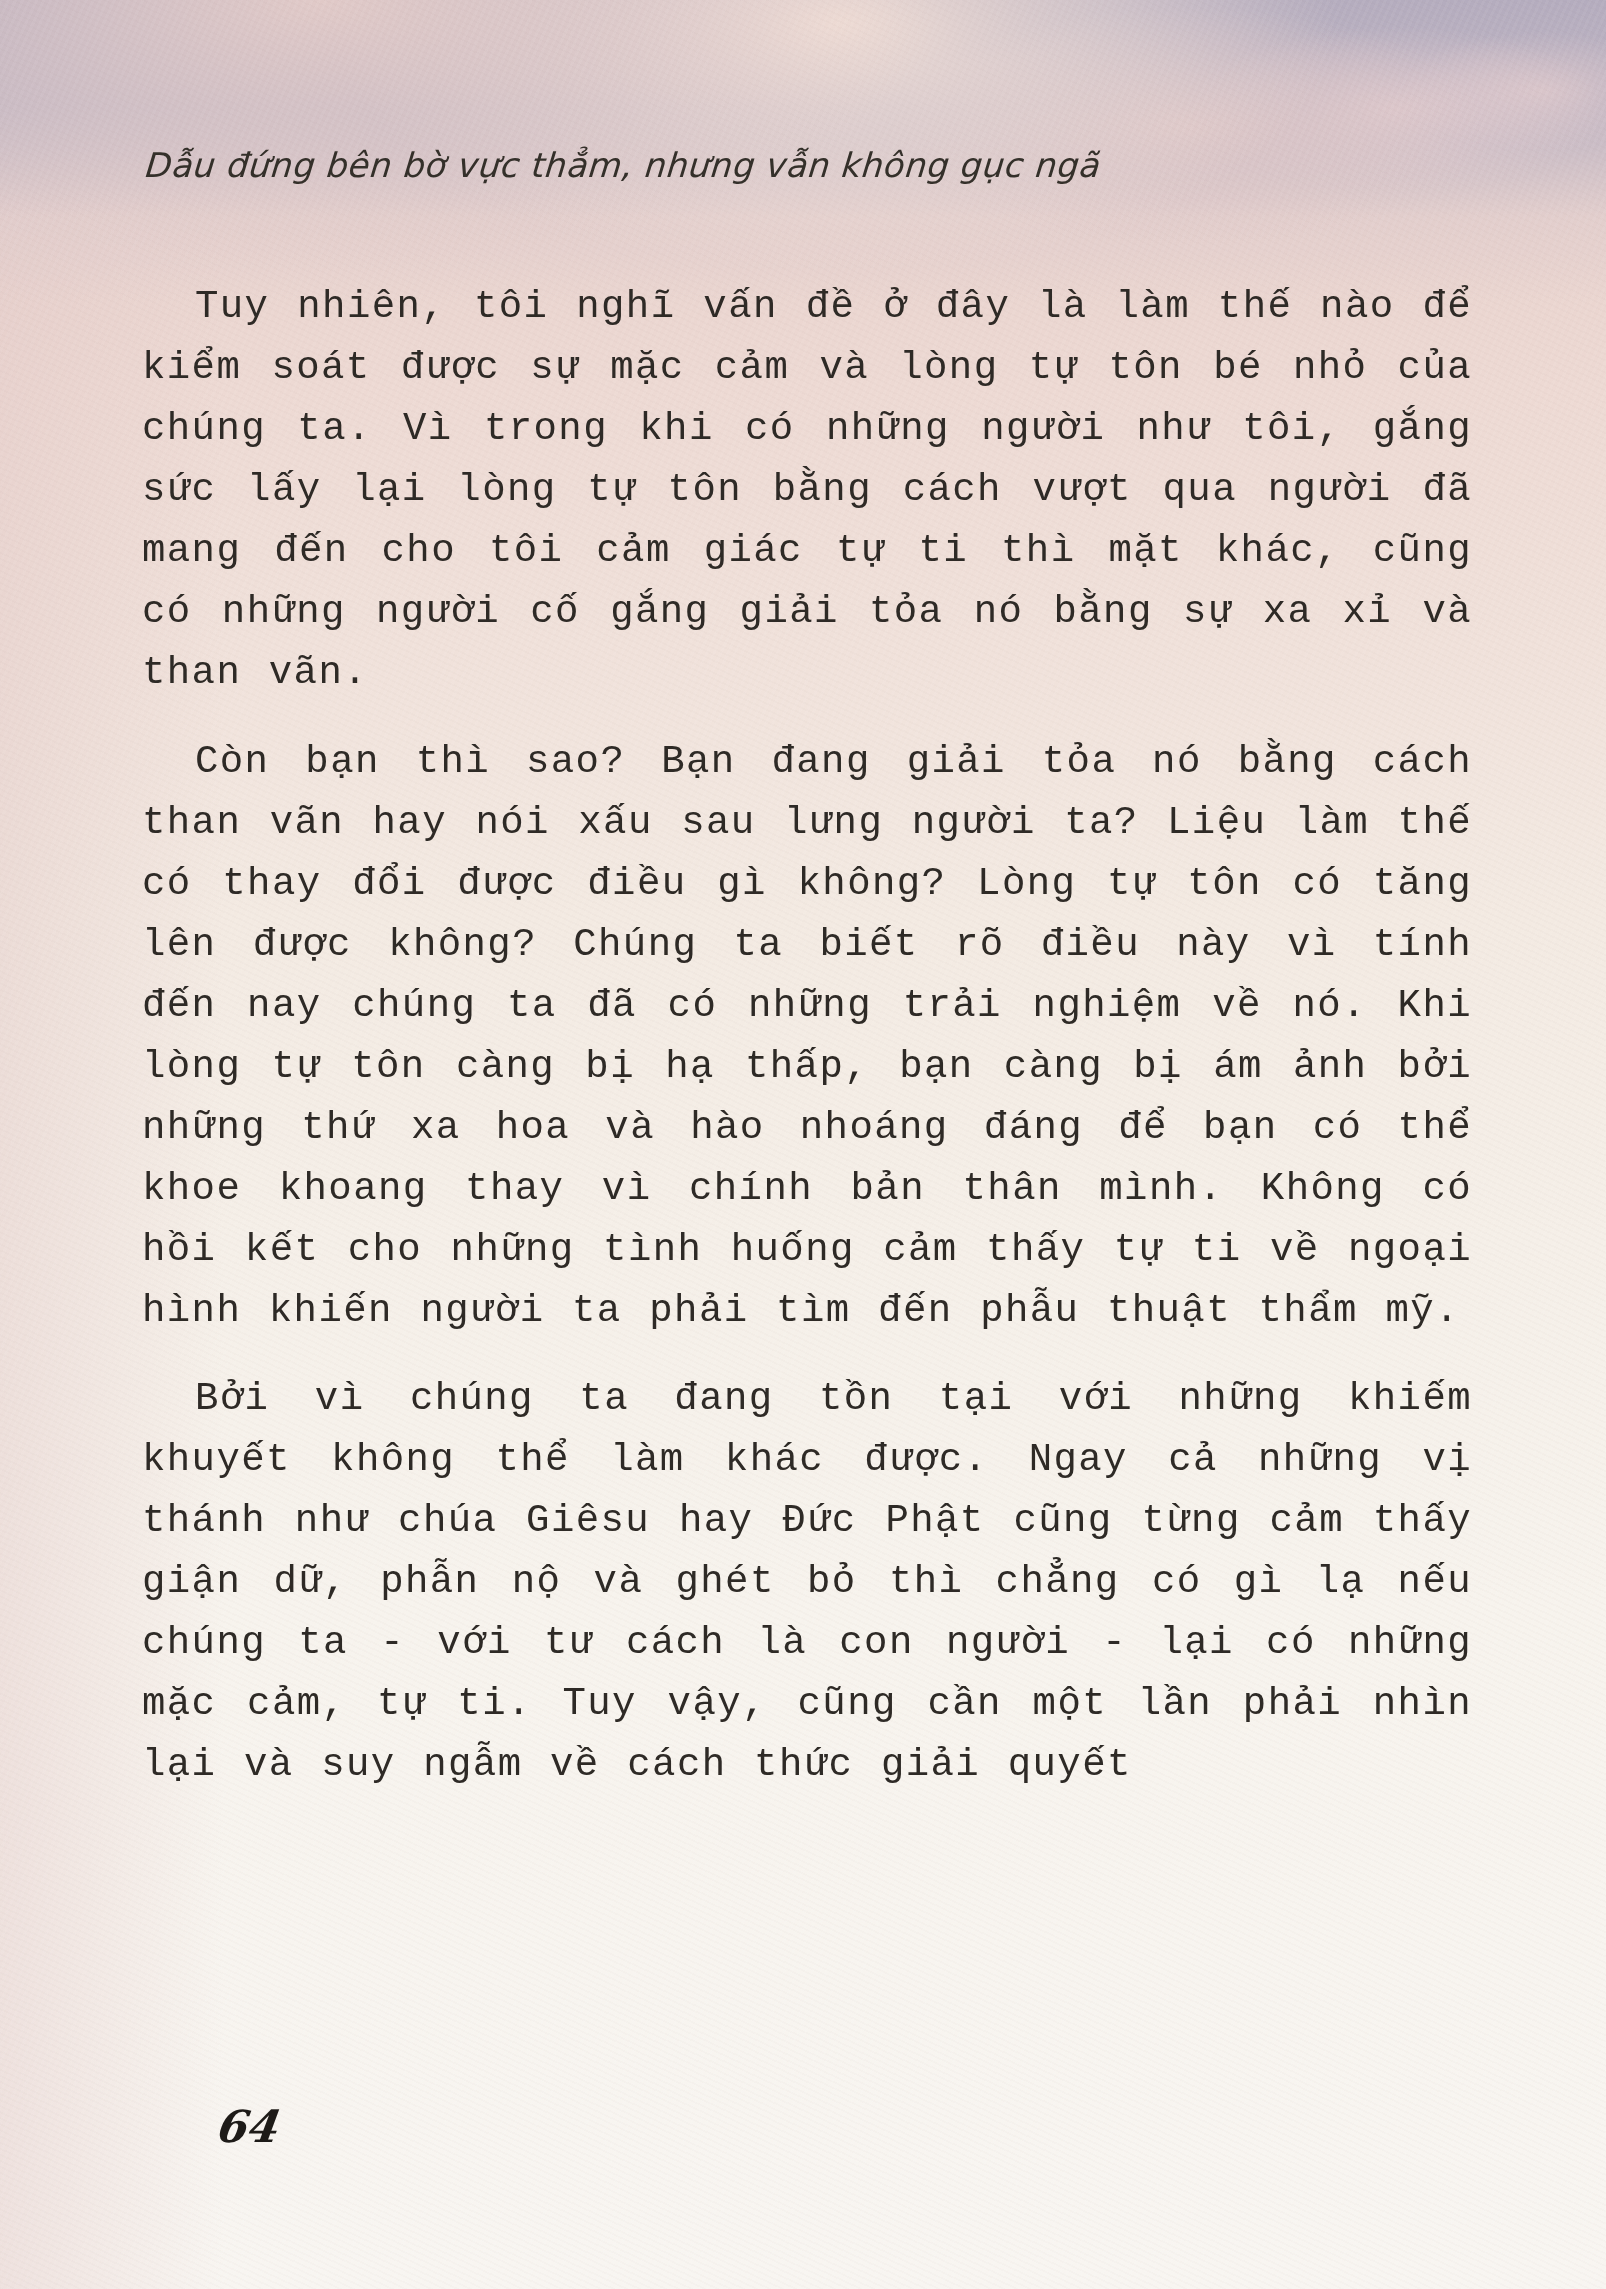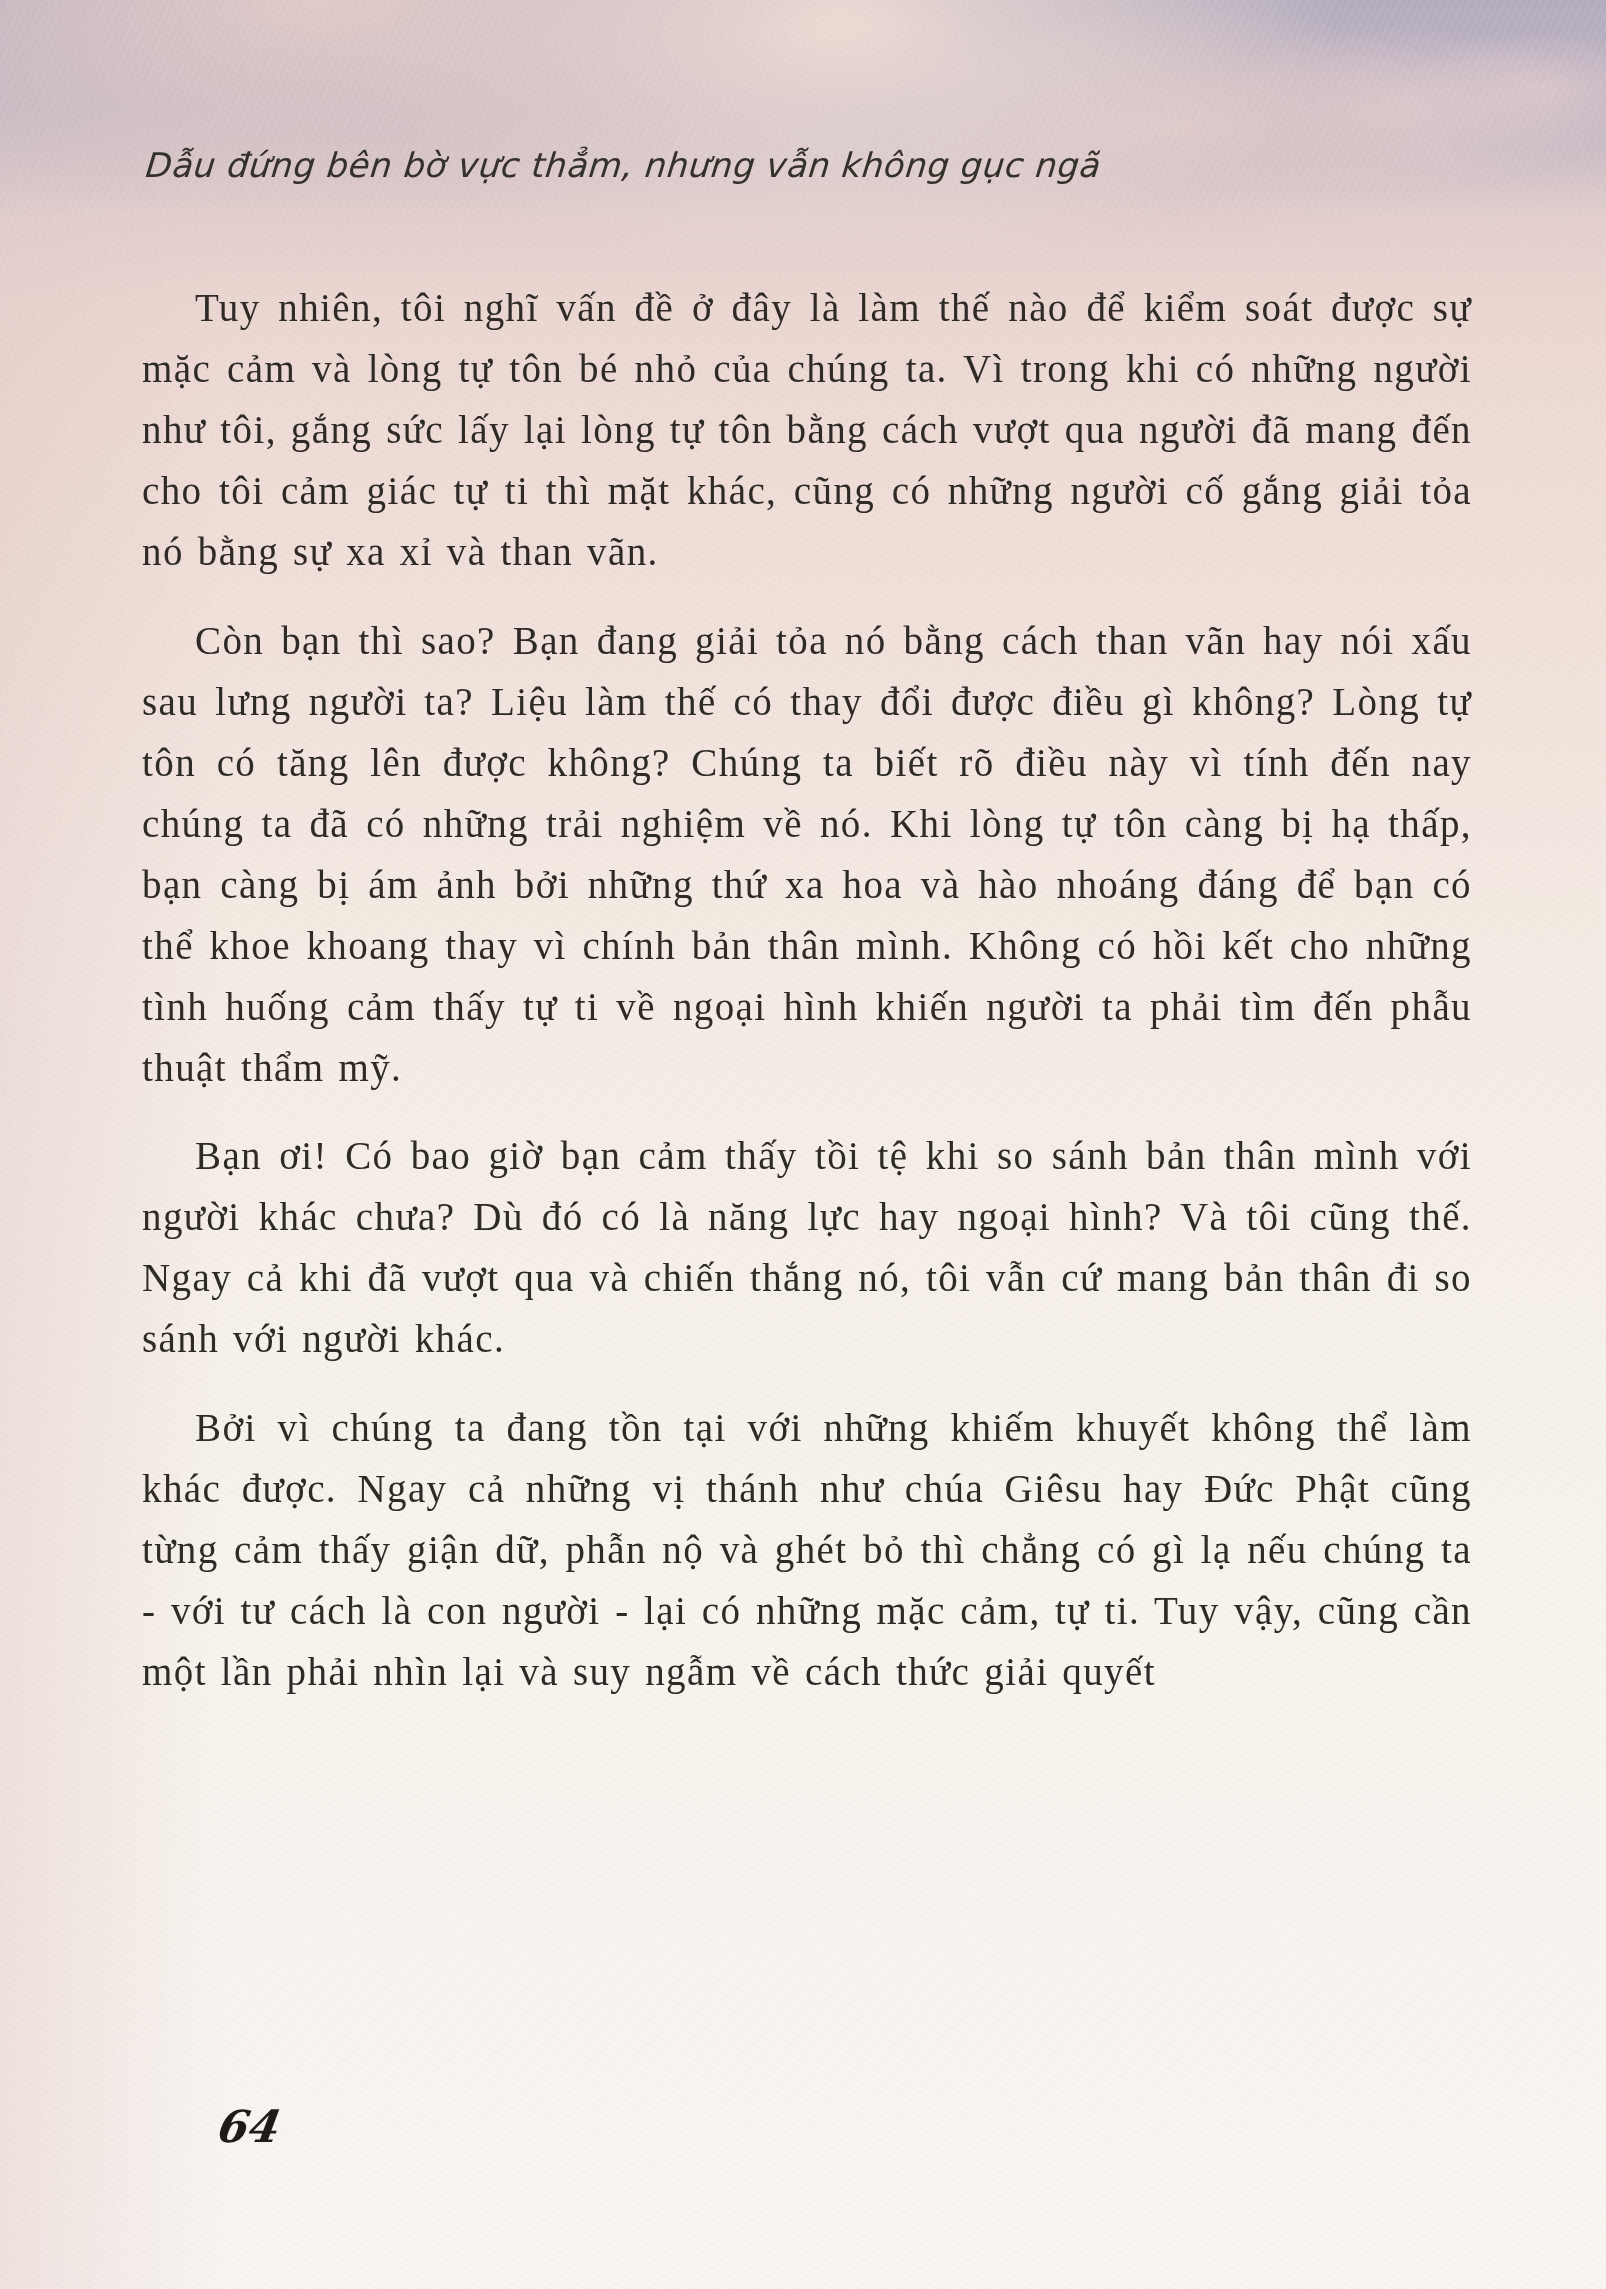--- a/index.html
+++ b/index.html
@@ -65,21 +65,21 @@
     transform: skewX(-6deg);
     transform-origin: left bottom;
     white-space: nowrap;
   }
 
   .text-block {
     position: absolute;
     left: 142px;
     top: 277px;
     width: 1330px;
-    font-family: Liberation Serif, serif;
+    font-family: Liberation Mono, monospace;
     font-size: 39px;
     line-height: 61px;
     letter-spacing: 1.4px;
     word-spacing: 2.8px;
     color: #2e2a26;
     text-align: justify;
   }
   .text-block p {
     margin: 0 0 27.5px 0;
     text-indent: 53px;
@@ -102,19 +102,18 @@
 
 <div class="page">
   <div class="sky"></div>
   <div class="grain"></div>
 
   <div class="running-head">Dẫu đứng bên bờ vực thẳm, nhưng vẫn không gục ngã</div>
 
   <main class="text-block">
     <p>Tuy nhiên, tôi nghĩ vấn đề ở đây là làm thế nào để kiểm soát được sự mặc cảm và lòng tự tôn bé nhỏ của chúng ta. Vì trong khi có những người như tôi, gắng sức lấy lại lòng tự tôn bằng cách vượt qua người đã mang đến cho tôi cảm giác tự ti thì mặt khác, cũng có những người cố gắng giải tỏa nó bằng sự xa xỉ và than vãn.</p>
     <p>Còn bạn thì sao? Bạn đang giải tỏa nó bằng cách than vãn hay nói xấu sau lưng người ta? Liệu làm thế có thay đổi được điều gì không? Lòng tự tôn có tăng lên được không? Chúng ta biết rõ điều này vì tính đến nay chúng ta đã có những trải nghiệm về nó. Khi lòng tự tôn càng bị hạ thấp, bạn càng bị ám ảnh bởi những thứ xa hoa và hào nhoáng đáng để bạn có thể khoe khoang thay vì chính bản thân mình. Không có hồi kết cho những tình huống cảm thấy tự ti về ngoại hình khiến người ta phải tìm đến phẫu thuật thẩm mỹ.</p>
-    <p>Bạn ơi! Có bao giờ bạn cảm thấy tồi tệ khi so sánh bản thân mình với người khác chưa? Dù đó có là năng lực hay ngoại hình? Và tôi cũng thế. Ngay cả khi đã vượt qua và chiến thắng nó, tôi vẫn cứ mang bản thân đi so sánh với người khác.</p>
     <p>Bởi vì chúng ta đang tồn tại với những khiếm khuyết không thể làm khác được. Ngay cả những vị thánh như chúa Giêsu hay Đức Phật cũng từng cảm thấy giận dữ, phẫn nộ và ghét bỏ thì chẳng có gì lạ nếu chúng ta - với tư cách là con người - lại có những mặc cảm, tự ti. Tuy vậy, cũng cần một lần phải nhìn lại và suy ngẫm về cách thức giải quyết</p>
   </main>
 
   <div class="page-number">64</div>
 </div>
 
 
 </body></html>

